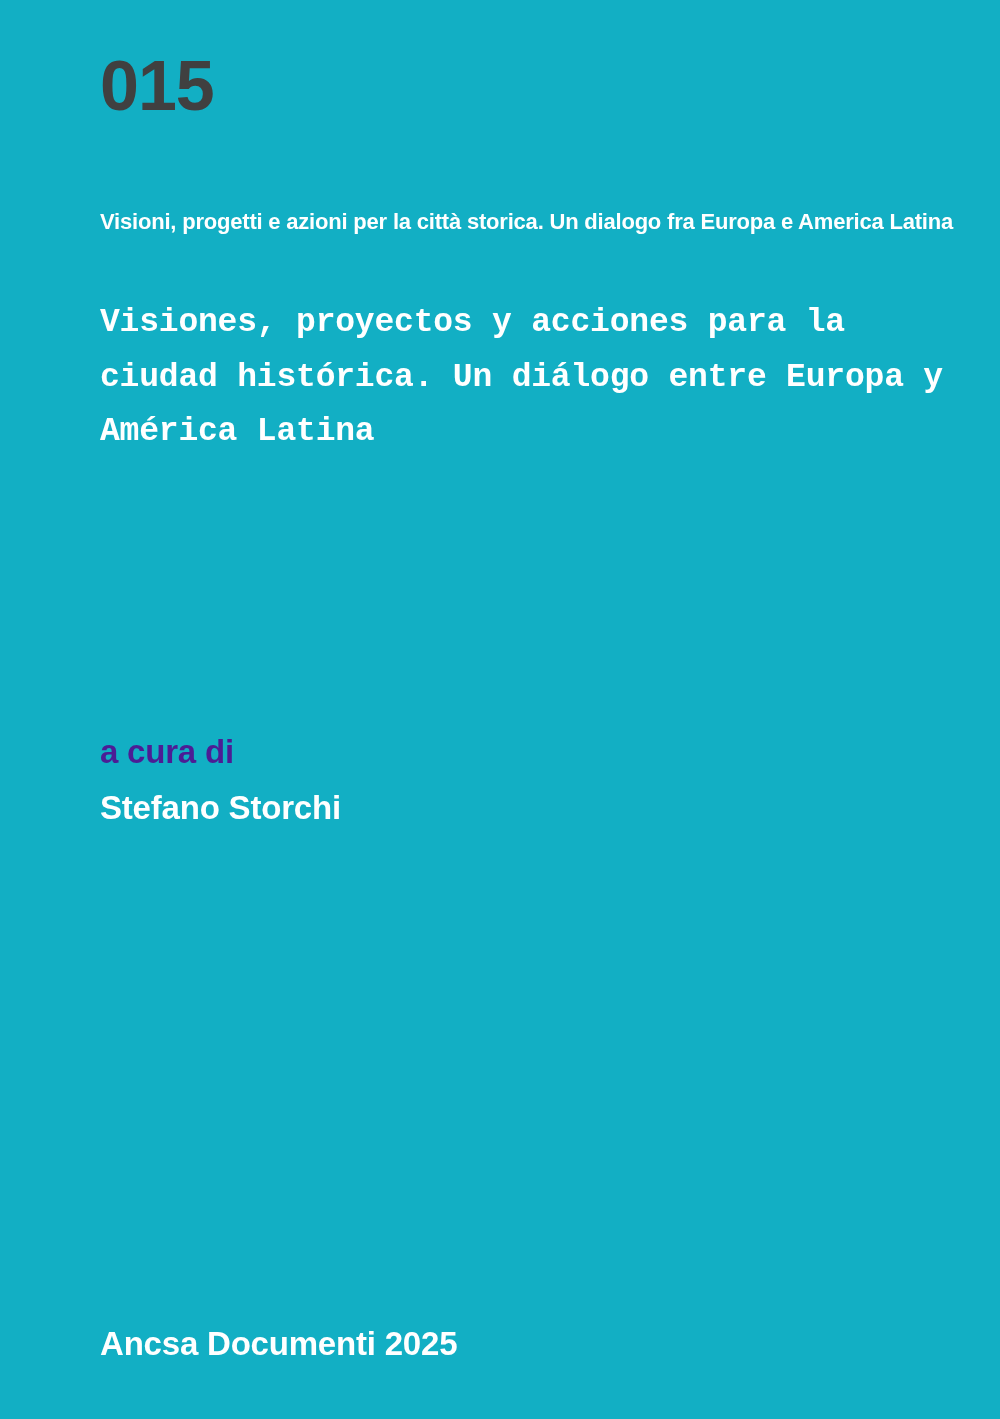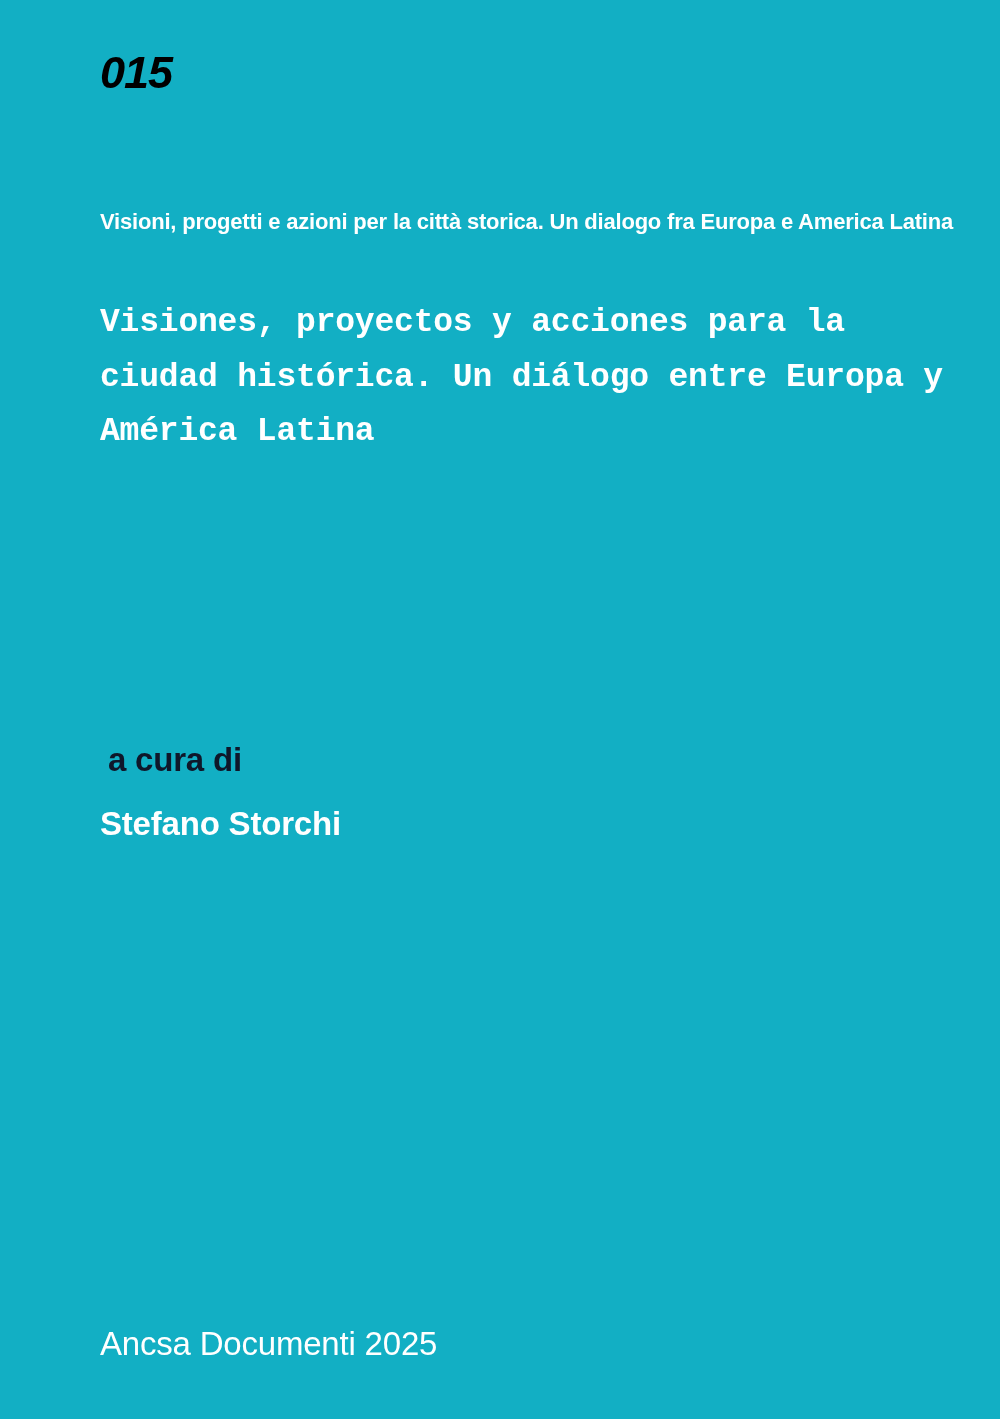--- a/index.html
+++ b/index.html
@@ -17,26 +17,25 @@
     width: 1000px;
     height: 1419px;
     background: #12AFC4;
     box-sizing: border-box;
     overflow: hidden;
   }
   .number {
     position: absolute;
     left: 100px;
     top: 48px;
-    font-size: 45px;
+    font-size: 70px;
     font-weight: bold;
-    color: #000000;
+    color: #404040;
     letter-spacing: -1px;
     line-height: 1.1;
-    font-style: italic;
   }
   .title-block {
     position: absolute;
     left: 100px;
     top: 204px;
     width: 860px;
   }
   .title-it {
     font-size: 22px;
     font-weight: bold;
@@ -57,39 +56,39 @@
   }
   .editor-block {
     position: absolute;
     left: 100px;
     top: 724px;
     width: 800px;
   }
   .editor-label {
     font-size: 33px;
     font-weight: bold;
-    color: #0f172a;
+    color: #4c1d95;
     line-height: 1.7;
-    margin: 8px;
+    margin: 0;
     letter-spacing: -0.2px;
   }
   .editor-name {
     font-size: 33px;
     font-weight: bold;
     color: #ffffff;
     line-height: 1.7;
     margin: 0;
     letter-spacing: -0.2px;
   }
   .footer {
     position: absolute;
     left: 100px;
     bottom: 56px;
     font-size: 33px;
-    font-weight: normal;
+    font-weight: bold;
     color: #ffffff;
     letter-spacing: -0.2px;
   }
 </style>
 </head>
 <body>
 
 <div class="cover">
 
   <div class="number">015</div>

